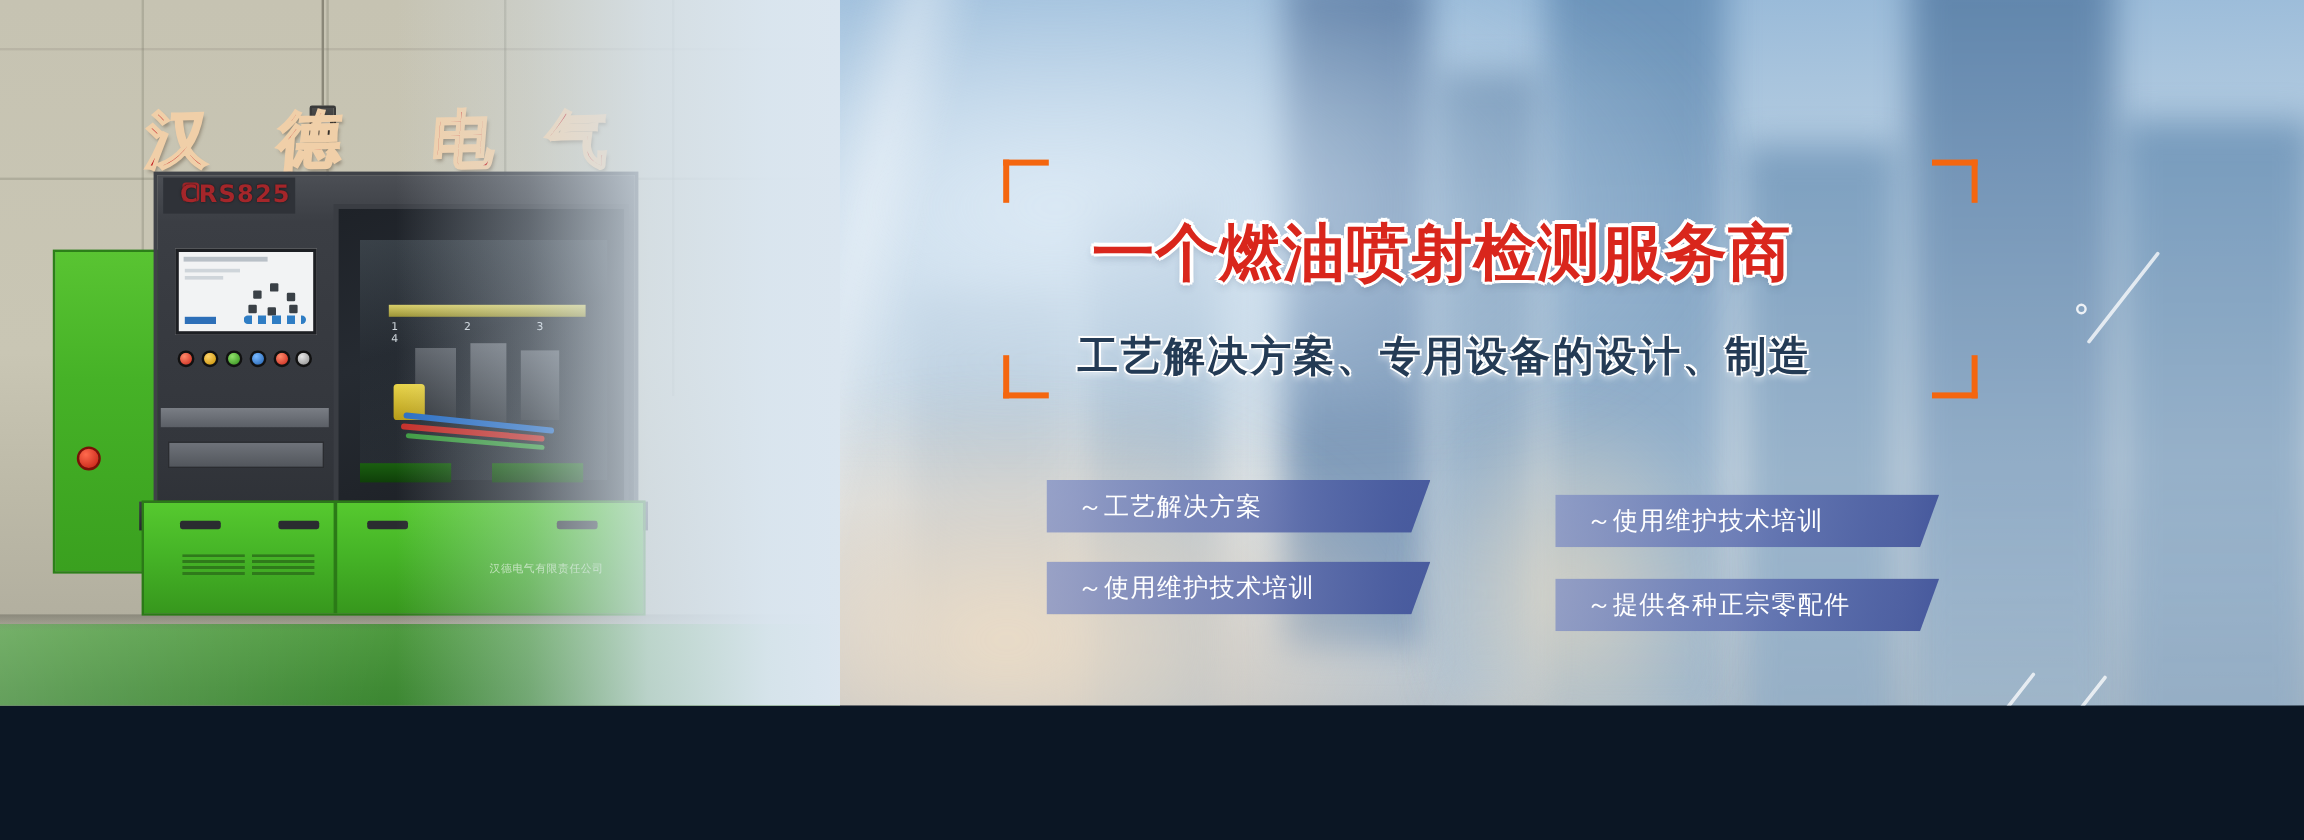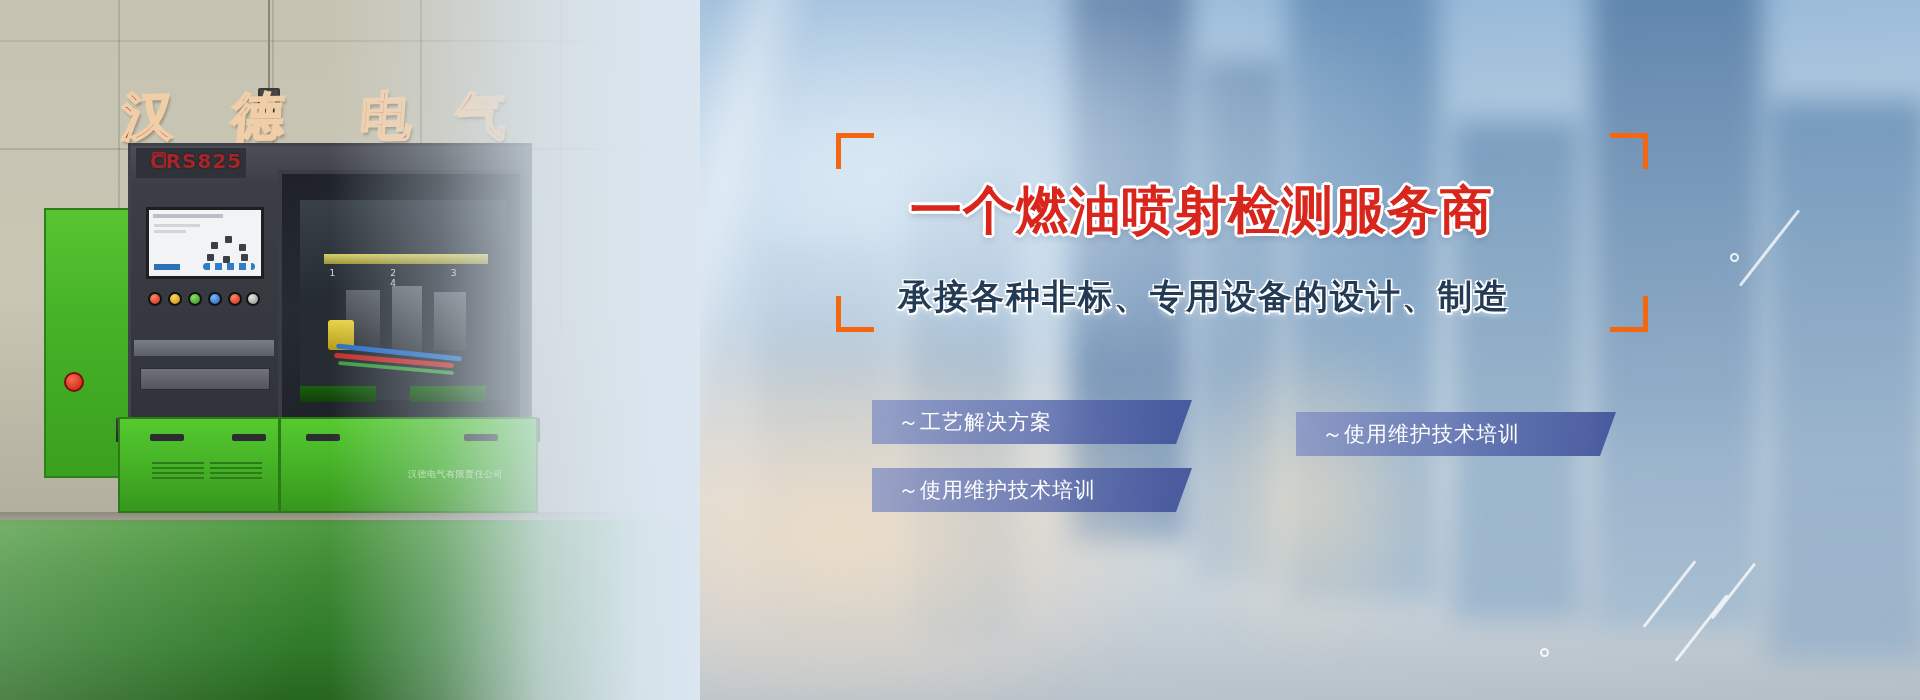--- a/index.html
+++ b/index.html
@@ -4,23 +4,22 @@
 <style>
   * { margin:0; padding:0; box-sizing:border-box; }
   html,body { width:1920px; height:700px; overflow:hidden; }
   body {
     font-family:"DejaVu Sans","Liberation Sans",sans-serif;
     background:#0b1624;
   }
 
   #banner {
     position:relative;
-    width:1920px; height:700px;
+    width:1920px; height:588px;
     overflow:hidden;
-    text-align:center;
   }
 
   
   .bg-base {
     position:absolute; inset:0;
     background:
       linear-gradient(178deg, #8fb4d6 0%, #a8c4dd 18%, #b9cfe2 34%, #c9d8e4 52%, #d7e0e6 68%, #c8d2da 84%, #b4bec6 100%);
   }
   .tower {
     position:absolute; filter:blur(14px); opacity:.62;
@@ -402,19 +401,20 @@
   <div class="bracket br-br"></div>
 
   <div class="slash sl-1"></div>
   <div class="slash sl-2"></div>
   <div class="slash sl-3"></div>
   <div class="slash sl-4"></div>
   <div class="ring rg-1"></div>
   <div class="ring rg-2"></div>
 
   <div class="headline">一个燃油喷射检测服务商</div>
-  <div class="subhead">承接各种非标、专用设备的设计、制造</div>
+  <div class="subhead">工艺解决方案、专用设备的设计、制造</div>
 
   <div class="tag tag-a">～工艺解决方案</div>
   <div class="tag tag-b">～使用维护技术培训</div>
   <div class="tag tag-c">～使用维护技术培训</div>
+  <div class="tag tag-d">～提供各种正宗零配件</div>
 
 </div>
 
 </body></html>

